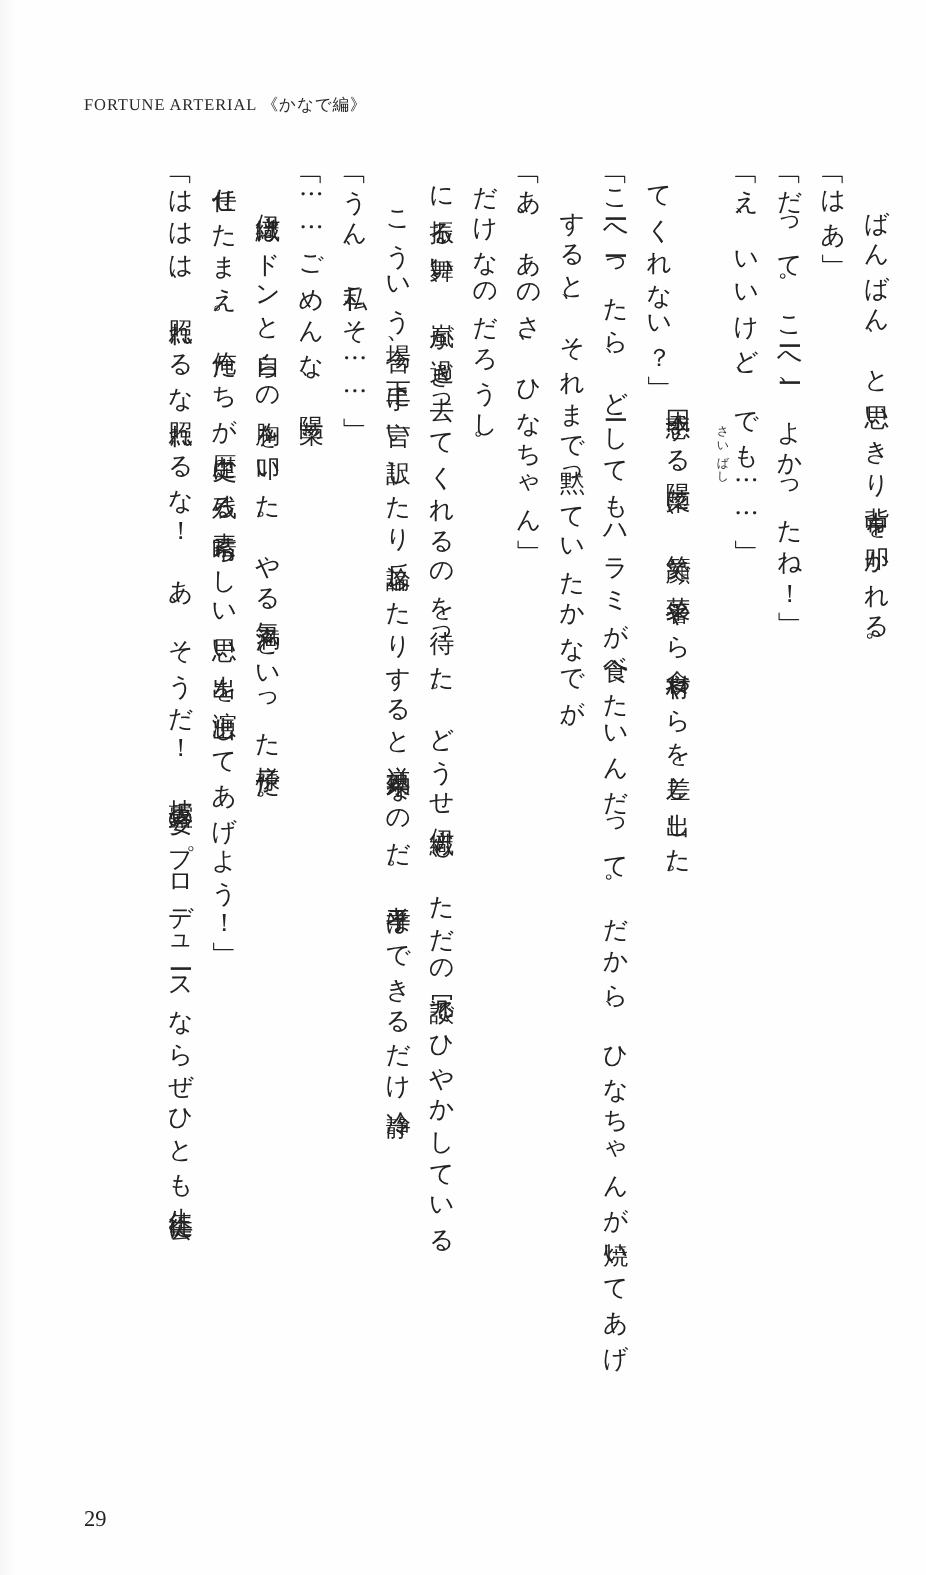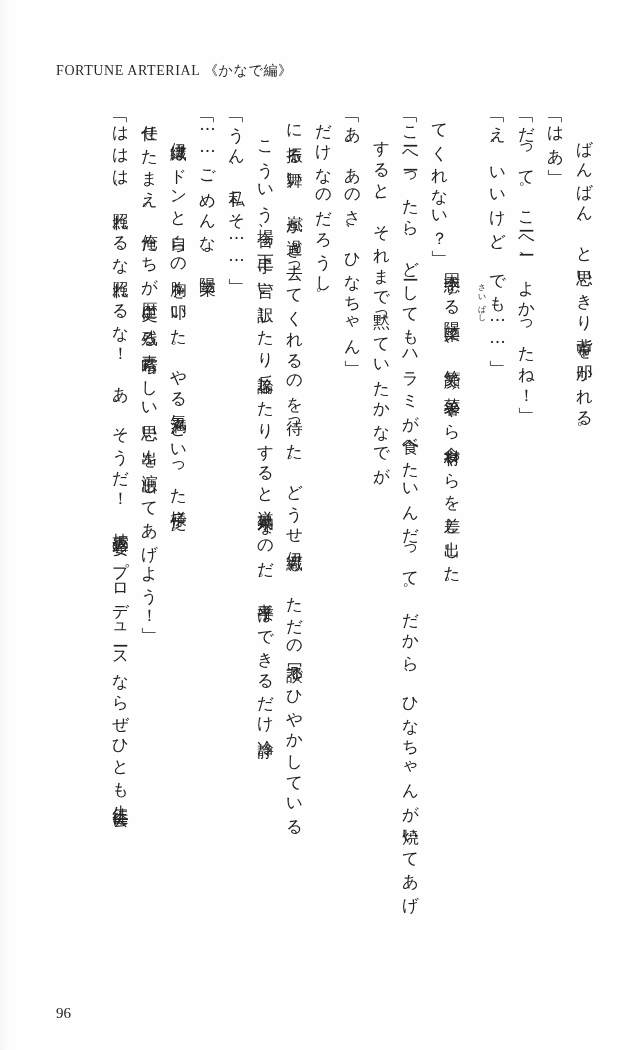--- a/index.html
+++ b/index.html
@@ -22,21 +22,21 @@
     width: 617px;
     height: 1050px;
     background: #fefefe;
   }
 
   
   .running-head {
     position: absolute;
     top: 62px;
     left: 56px;
-    font-size: 14px;
+    font-size: 11px;
     letter-spacing: 0.6px;
     color: #2a2a2a;
     font-family: "Liberation Serif", "DejaVu Serif", serif;
     white-space: nowrap;
   }
 
   
   .text-block {
     position: absolute;
     top: 112px;
@@ -124,15 +124,15 @@
     <div class="vline ind2 ruby-host">
       <span>困惑する陽菜に、笑顔で菜箸やら食材やらを差し出した。</span>
       <span class="ruby-mark" style="top:166px; right:-9px;">さいばし</span>
     </div>
     <div class="vline ind1">「え、いいけど、でも……」</div>
     <div class="vline ind1">「だって。こーへー、よかったね！」</div>
     <div class="vline ind1">「はあ」</div>
     <div class="vline ind2">ばんばん、と思いきり背中を叩かれる。</div>
   </div>
 
-  <div class="page-number">96</div>
+  <div class="page-number">29</div>
 
 </div>
 
 </body></html>

